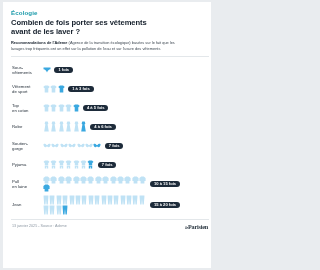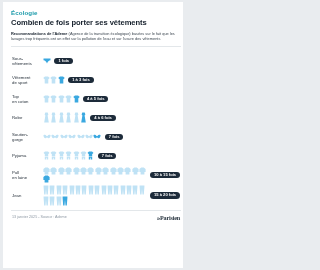--- a/index.html
+++ b/index.html
@@ -6,21 +6,21 @@
   html,body{margin:0;padding:0;}
   body{
     width:186px;height:270px;
     background:#e9ecef;
     font-family:"Liberation Sans", sans-serif;
     overflow:hidden;
   }
   #card{
     position:absolute;
     left:3px; top:2px;
-    width:180px; height:266px;
+    width:208px; height:266px;
     background:#ffffff;
     box-sizing:border-box;
     padding:6px 0 0 6px;
     overflow:hidden;
   }
   
   .kicker{
     color:#1b9aaa;
     font-size:6.2px;
     font-weight:bold;
@@ -123,20 +123,21 @@
 </style>
 </head>
 <body>
 
 <div id="card">
 
   <div>
     <div class="kicker">Écologie</div>
     <div class="title">
       <span>Combien de fois porter ses vêtements</span><br>
+      <span>avant de les laver ?</span>
     </div>
     <div class="subtitle">
       <b>Recommandations de l'Ademe</b><span> (Agence de la transition écologique) basées sur le fait que les lavages trop fréquents ont un effet sur la pollution de l'eau et sur l'usure des vêtements</span>
     </div>
   </div>
 
   <div class="rule"></div>
 
   <div id="rows">
       <div class="row">

